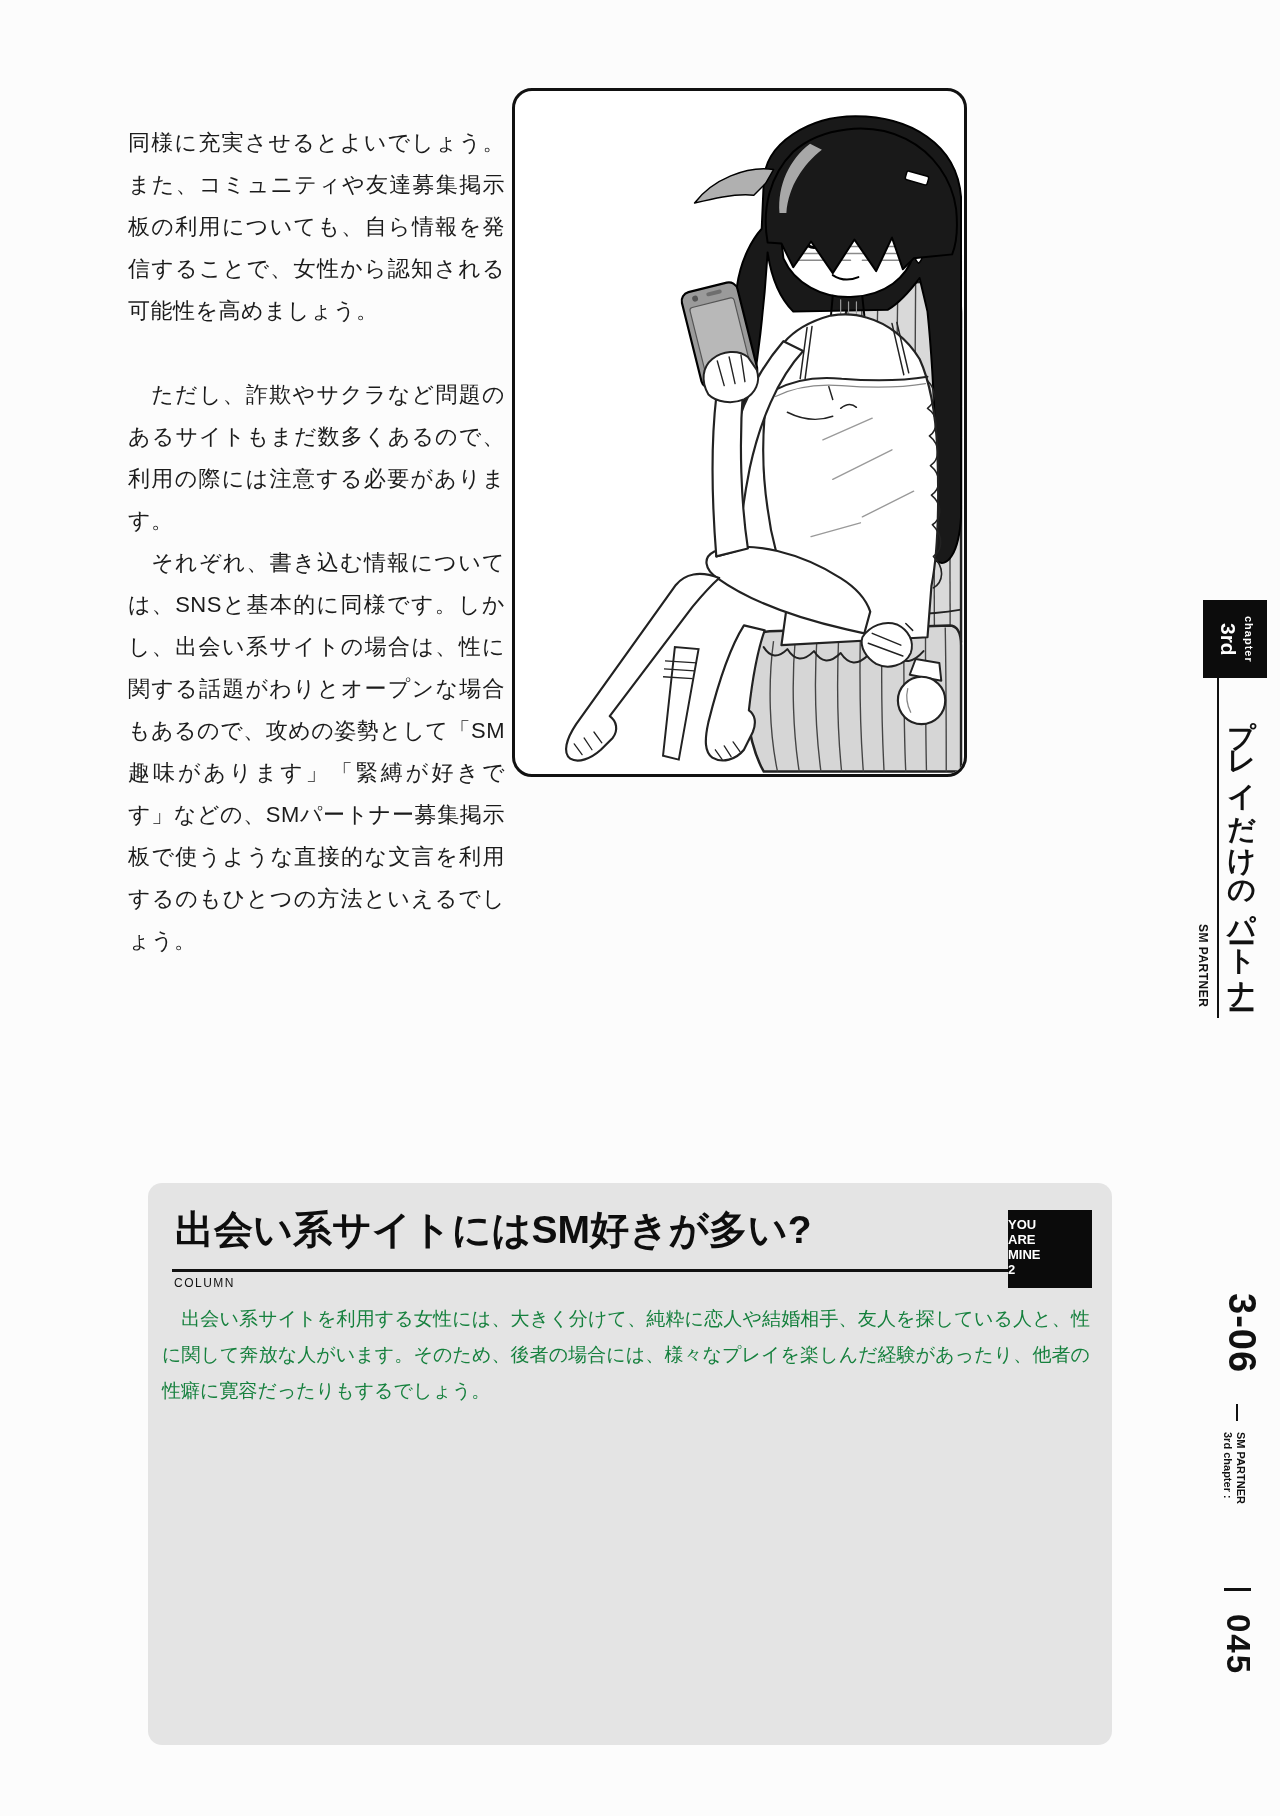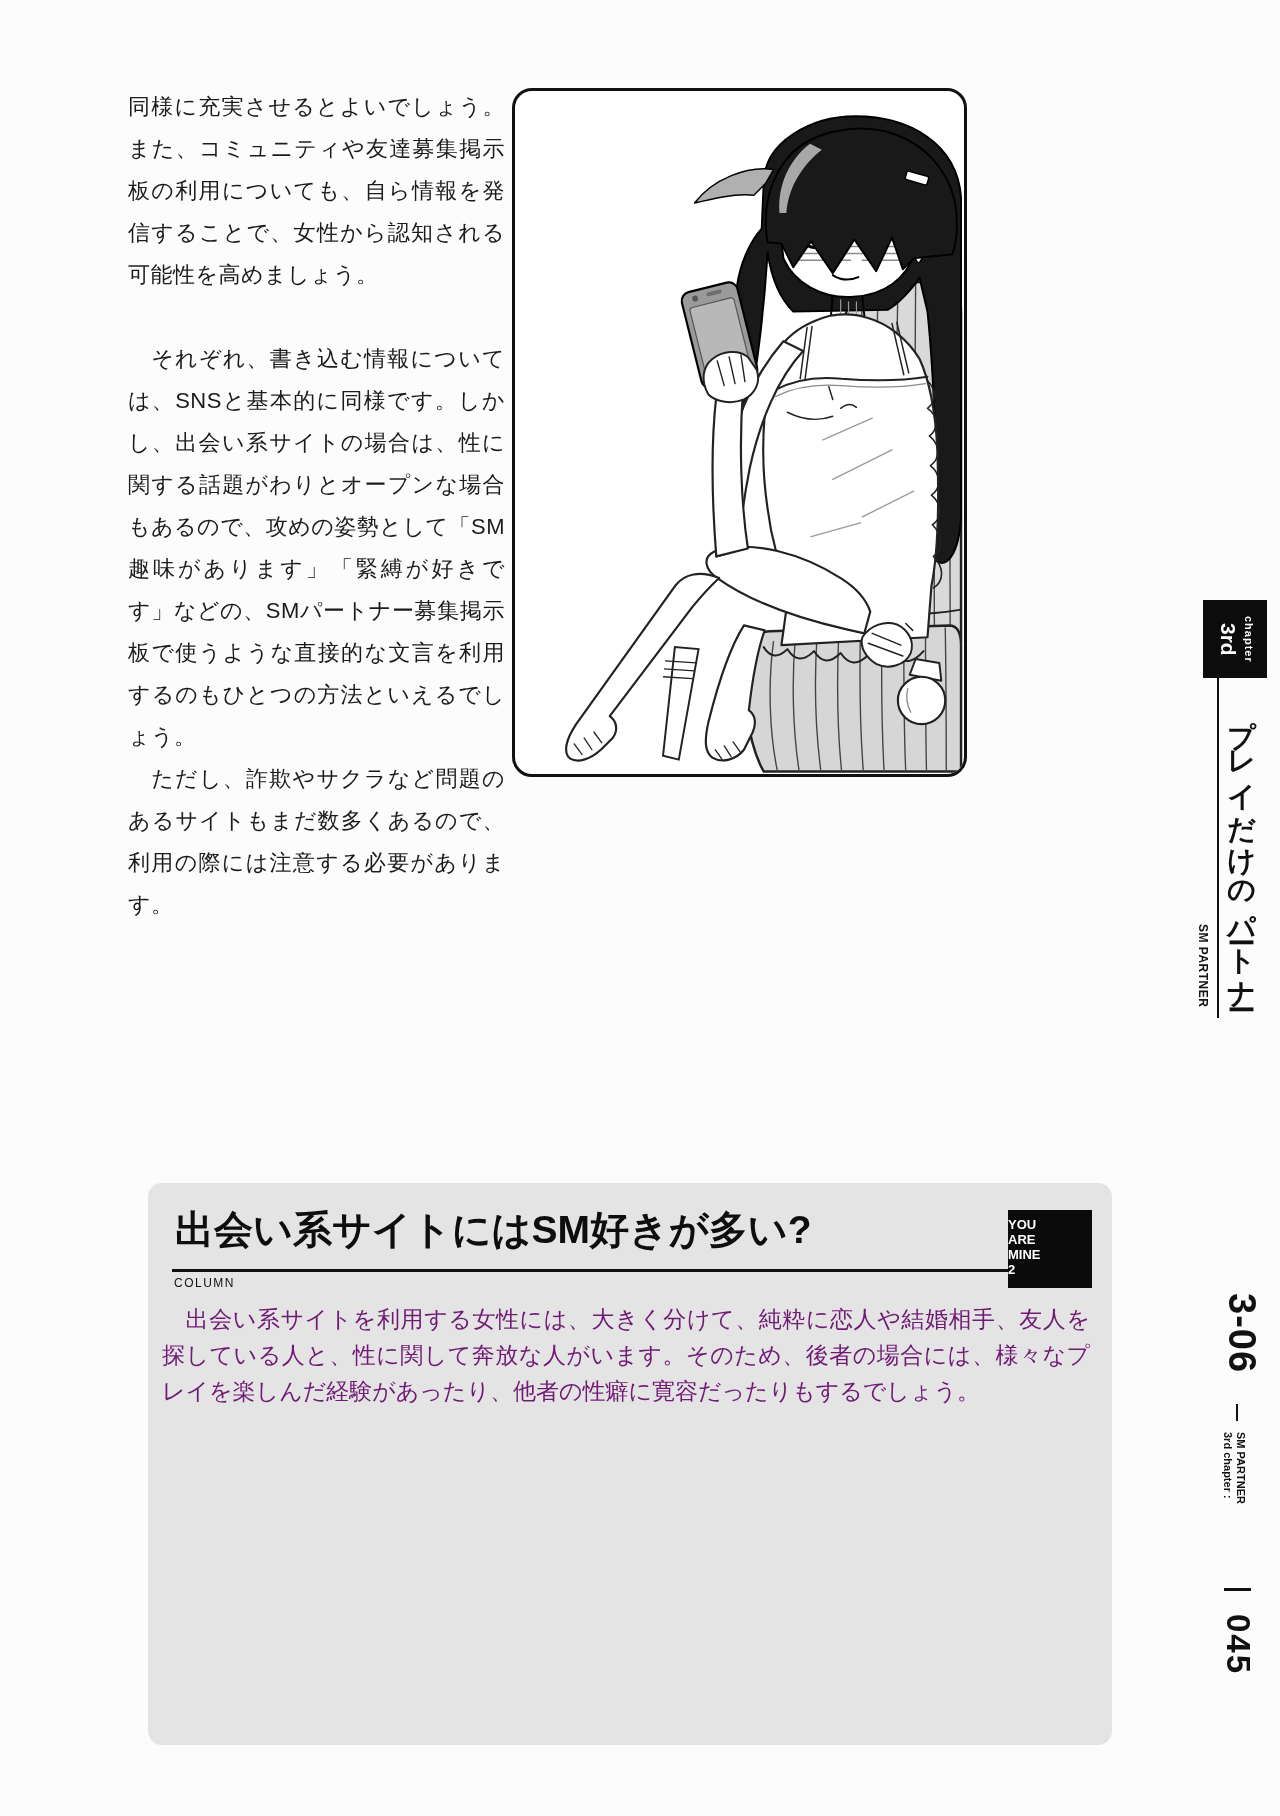--- a/index.html
+++ b/index.html
@@ -4,21 +4,21 @@
 <style>
   html,body{margin:0;padding:0;background:#ffffff;}
   .page{position:relative;width:1280px;height:1816px;background:#fcfcfc;overflow:hidden;
         font-family:"Liberation Sans",sans-serif;color:#1b1b1b;}
 
   
   .main-text{position:absolute;left:128px;top:86px;width:377px;
              font-size:22px;line-height:42px;letter-spacing:.5px;
              text-align:justify;color:#1b1b1b;}
   .main-text p{margin:0;}
-  .main-text p.gap{margin-bottom:42px;}
+  .main-text p.gap{margin-bottom:42px;margin-top:36px;}
 
   
   .illust{position:absolute;left:512px;top:88px;width:455px;height:689px;
           box-sizing:border-box;border:3px solid #111;border-radius:20px;
           background:#fff;overflow:hidden;}
   .illust svg{display:block;}
 
   
   .vtext{writing-mode:vertical-rl;text-orientation:mixed;}
   .chapter-tab{position:absolute;left:1203px;top:600px;width:64px;height:78px;
@@ -44,33 +44,33 @@
   .column-box{position:absolute;left:148px;top:1183px;width:964px;height:562px;
               background:#e4e4e4;border-radius:14px;}
   .col-title{position:absolute;left:27px;top:20px;margin:0;font-size:39px;font-weight:bold;
              color:#0e0e0e;letter-spacing:0;}
   .col-rule{position:absolute;left:24px;top:86px;width:908px;height:3px;background:#111;}
   .col-label{position:absolute;left:26px;top:93px;font-size:12px;font-weight:normal;
              letter-spacing:1.5px;color:#111;}
   .badge{position:absolute;left:860px;top:27px;width:84px;height:78px;background:#0b0b0b;
          color:#fff;font-size:13px;font-weight:bold;line-height:15px;text-align:left;
          padding:7px 0 0 0;box-sizing:border-box;}
-  .col-body{position:absolute;left:14px;top:118px;width:928px;font-size:23px;
-            line-height:36px;text-align:justify;color:#701a75;}
+  .col-body{position:absolute;left:14px;top:118px;width:928px;font-size:19px;
+            line-height:36px;text-align:justify;color:#15803d;}
   .col-body p{margin:0 0 37px 0;}
 </style>
 </head>
 <body>
 
 <div class="page">
 
   <div class="main-text">
     <p class="gap">同様に充実させるとよいでしょう。また、コミュニティや友達募集掲示板の利用についても、自ら情報を発信することで、女性から認知される可能性を高めましょう。</p>
+    <p>　ただし、詐欺やサクラなど問題のあるサイトもまだ数多くあるので、利用の際には注意する必要があります。</p>
     <p>　それぞれ、書き込む情報については、SNSと基本的に同様です。しかし、出会い系サイトの場合は、性に関する話題がわりとオープンな場合もあるので、攻めの姿勢として「SM趣味があります」「緊縛が好きです」などの、SMパートナー募集掲示板で使うような直接的な文言を利用するのもひとつの方法といえるでしょう。</p>
-    <p>　ただし、詐欺やサクラなど問題のあるサイトもまだ数多くあるので、利用の際には注意する必要があります。</p>
   </div>
 
   <div class="illust">
     <svg width="449" height="683" viewBox="0 0 455 689" xmlns="http://www.w3.org/2000/svg">
 
       <g>
         <path d="M336,556 L334,236 Q334,198 372,194 L430,191 Q452,190 452,222 L452,556 Z" fill="#d9d9d9" stroke="#222" stroke-width="2.5"></path>
         <path d="M352,198 C349,320 349,440 353,552" fill="none" stroke="#444" stroke-width="1.4"></path>
         <path d="M368,195 C365,320 365,440 369,552" fill="none" stroke="#444" stroke-width="1.4"></path>
         <path d="M388,193 C386,320 386,440 389,552" fill="none" stroke="#444" stroke-width="1.4"></path>

